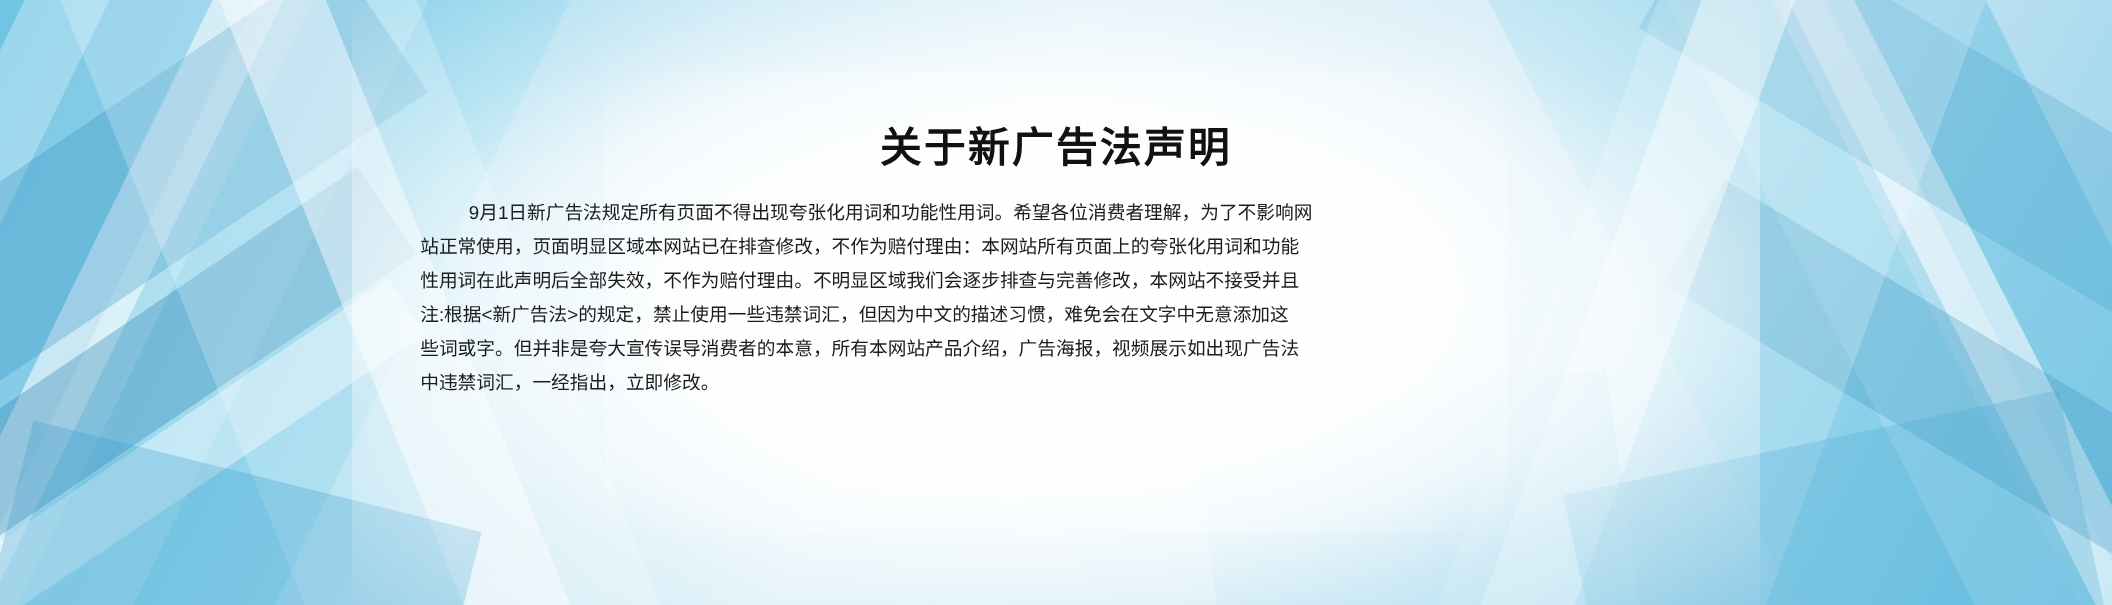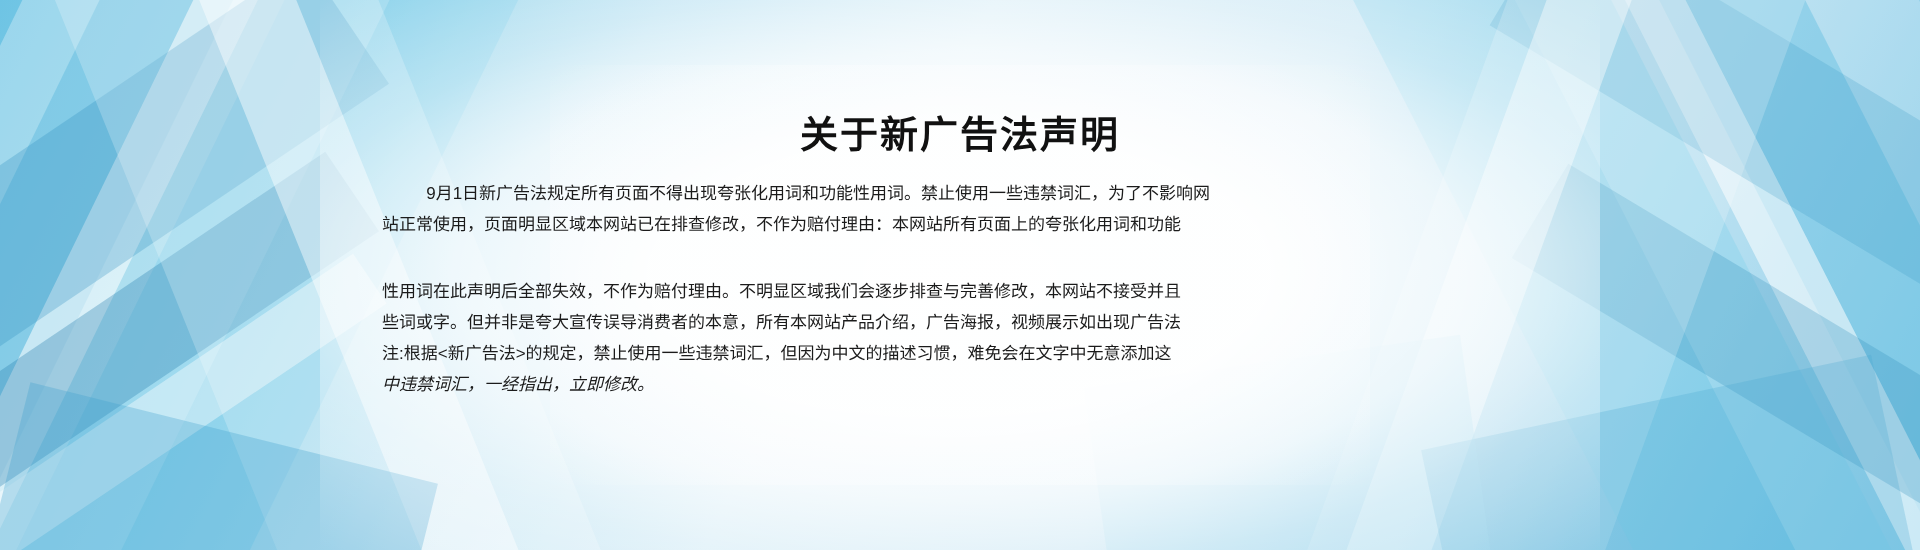--- a/index.html
+++ b/index.html
@@ -154,25 +154,25 @@
 
   <div class="glow"></div>
   <div class="glow2"></div>
 
   <div class="content">
 
     <h1 class="page-title">关于新广告法声明</h1>
 
     <div class="statement-body">
       <p class="indented" style="text-indent: 0px;">
-          <span style="display: block; white-space: pre; padding-left: 2.6em;">9月1日新广告法规定所有页面不得出现夸张化用词和功能性用词。禁止使用一些违禁词汇，为了不影响网</span>
+          <span style="display: block; white-space: pre; padding-left: 2.6em;">9月1日新广告法规定所有页面不得出现夸张化用词和功能性用词。希望各位消费者理解，为了不影响网</span>
           <span style="display: block; white-space: pre;">站正常使用，页面明显区域本网站已在排查修改，不作为赔付理由：本网站所有页面上的夸张化用词和功能</span>
-          <span style="display: block; white-space: pre; margin-top: 36px;">性用词在此声明后全部失效，不作为赔付理由。不明显区域我们会逐步排查与完善修改，本网站不接受并且</span>
+          <span style="display: block; white-space: pre;">性用词在此声明后全部失效，不作为赔付理由。不明显区域我们会逐步排查与完善修改，本网站不接受并且</span>
         </p>
       <p class="last-of-block" style="text-indent: 0px;">
+          <span style="display: block; white-space: pre;">注:根据&lt;新广告法&gt;的规定，禁止使用一些违禁词汇，但因为中文的描述习惯，难免会在文字中无意添加这</span>
           <span style="display: block; white-space: pre;">些词或字。但并非是夸大宣传误导消费者的本意，所有本网站产品介绍，广告海报，视频展示如出现广告法</span>
-          <span style="display: block; white-space: pre;">注:根据&lt;新广告法&gt;的规定，禁止使用一些违禁词汇，但因为中文的描述习惯，难免会在文字中无意添加这</span>
-          <span style="display: block; white-space: pre; font-style: italic;">中违禁词汇，一经指出，立即修改。</span>
+          <span style="display: block; white-space: pre;">中违禁词汇，一经指出，立即修改。</span>
         </p>
     </div>
 
   </div>
 </div>
 
 </body></html>

